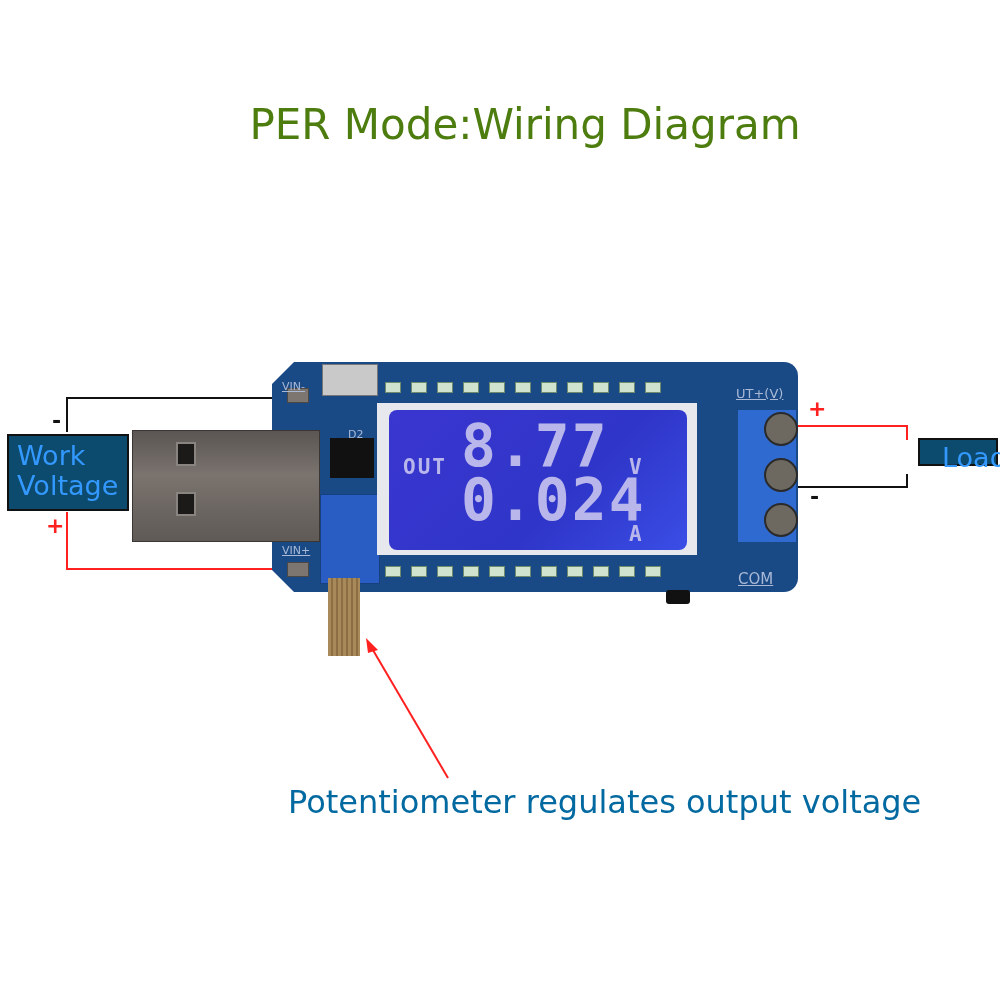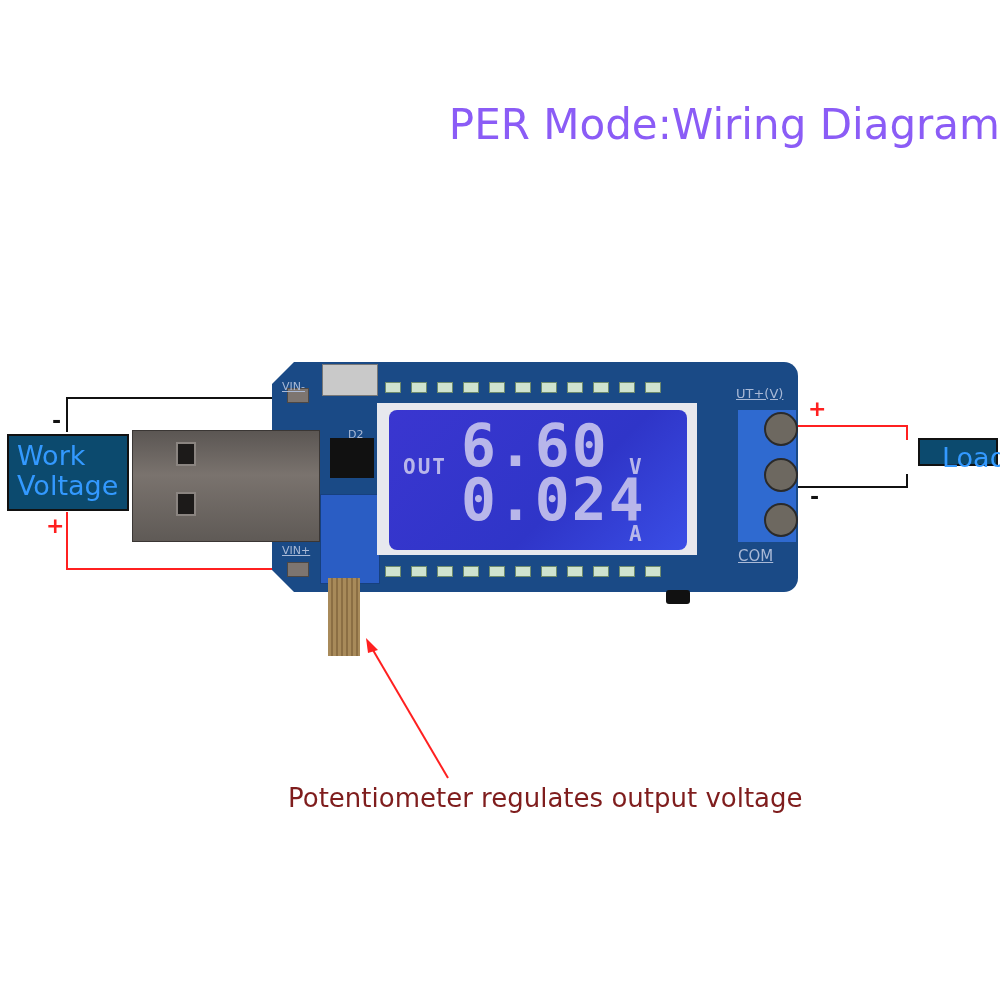--- a/index.html
+++ b/index.html
@@ -1,19 +1,19 @@
 <!DOCTYPE html>
 <html><head>
 <meta charset="utf-8">
 <style>
   html,body{margin:0;padding:0;background:#ffffff;}
   body{width:1000px;height:1000px;position:relative;overflow:hidden;font-family:"DejaVu Sans",sans-serif;}
   .abs{position:absolute;}
-  .title{left:0;top:100px;width:1000px;text-align:right;font-size:42px;color:#8b5cf6;padding-left:50px;box-sizing:border-box;}
-  .caption{left:288px;top:783px;font-size:26px;color:#7f1d1d;white-space:nowrap;}
+  .title{left:0;top:100px;width:1000px;text-align:center;font-size:42px;color:#4d7c0f;padding-left:50px;box-sizing:border-box;}
+  .caption{left:288px;top:783px;font-size:32px;color:#0369a1;white-space:nowrap;}
   .box{border:2px solid #111;background:#0c4a6e;color:#3399ff;box-sizing:border-box;font-size:27px;line-height:30px;}
   .sign{font-size:22px;font-weight:bold;}
   .pcb{left:272px;top:362px;width:526px;height:230px;background:#1a4a86;border-radius:14px;
        clip-path:polygon(22px 0,100% 0,100% 100%,22px 100%,0 calc(100% - 22px),0 22px);}
   .pad{background:#7d7570;border:1px solid #4d4845;}
   .silk{color:#a9b9d6;font-size:11px;text-decoration:underline;}
   .led{width:14px;height:9px;background:#cfe3cf;border:1px solid #6e8b6e;}
   .usb{left:132px;top:430px;width:186px;height:110px;background:linear-gradient(#5b5653,#7a736e 40%,#5f5a56);border:1px solid #3a3634;}
   .usb-hole{width:16px;height:20px;background:#1c1a19;border:2px solid #8a8480;}
   .lcd-frame{left:377px;top:403px;width:320px;height:152px;background:#e7e8ee;}
@@ -40,21 +40,21 @@
 
 <div class="abs pcb"></div>
 <div class="abs pad" style="left:287px;top:388px;width:20px;height:13px"></div>
 <div class="abs silk" style="left:282px;top:380px">VIN-</div>
 <div class="abs pad" style="left:287px;top:562px;width:20px;height:13px"></div>
 <div class="abs silk" style="left:282px;top:544px">VIN+</div>
 <div class="abs" style="left:322px;top:364px;width:54px;height:30px;background:#c9c9c9;border:1px solid #777"></div>
 <div class="abs silk" style="left:348px;top:428px">D2</div>
 <div class="abs" style="left:330px;top:438px;width:44px;height:40px;background:#111"></div>
 <div class="abs silk" style="left:736px;top:386px;font-size:13px">UT+(V)</div>
-<div class="abs silk" style="left:738px;top:547px;font-size:15px">COM</div>
+<div class="abs silk" style="left:738px;top:570px;font-size:15px">COM</div>
 
 <div class="abs" style="left:385px;top:382px;display:flex;gap:10px">
   <div class="led"></div>
     <div class="led"></div>
     <div class="led"></div>
     <div class="led"></div>
     <div class="led"></div>
     <div class="led"></div>
     <div class="led"></div>
     <div class="led"></div>
@@ -80,21 +80,21 @@
 <div class="abs usb"></div>
 <div class="abs usb-hole" style="left:176px;top:442px"></div>
 <div class="abs usb-hole" style="left:176px;top:492px"></div>
 
 <div class="abs pot"></div>
 <div class="abs knob"></div>
 
 <div class="abs lcd-frame"></div>
 <div class="abs lcd">
   <div class="abs seg" style="left:14px;top:45px;font-size:21px">OUT</div>
-  <div class="abs seg" style="left:72px;top:4px;font-size:58px;line-height:64px">6.60</div>
+  <div class="abs seg" style="left:72px;top:4px;font-size:58px;line-height:64px">8.77</div>
   <div class="abs seg" style="left:240px;top:45px;font-size:21px">V</div>
   <div class="abs seg" style="left:72px;top:58px;font-size:58px;line-height:64px">0.024</div>
   <div class="abs seg" style="left:240px;top:112px;font-size:21px">A</div>
 </div>
 
 <div class="abs terminal"></div>
 <div class="abs screw" style="left:764px;top:412px"></div>
 <div class="abs screw" style="left:764px;top:458px"></div>
 <div class="abs screw" style="left:764px;top:503px"></div>
 

